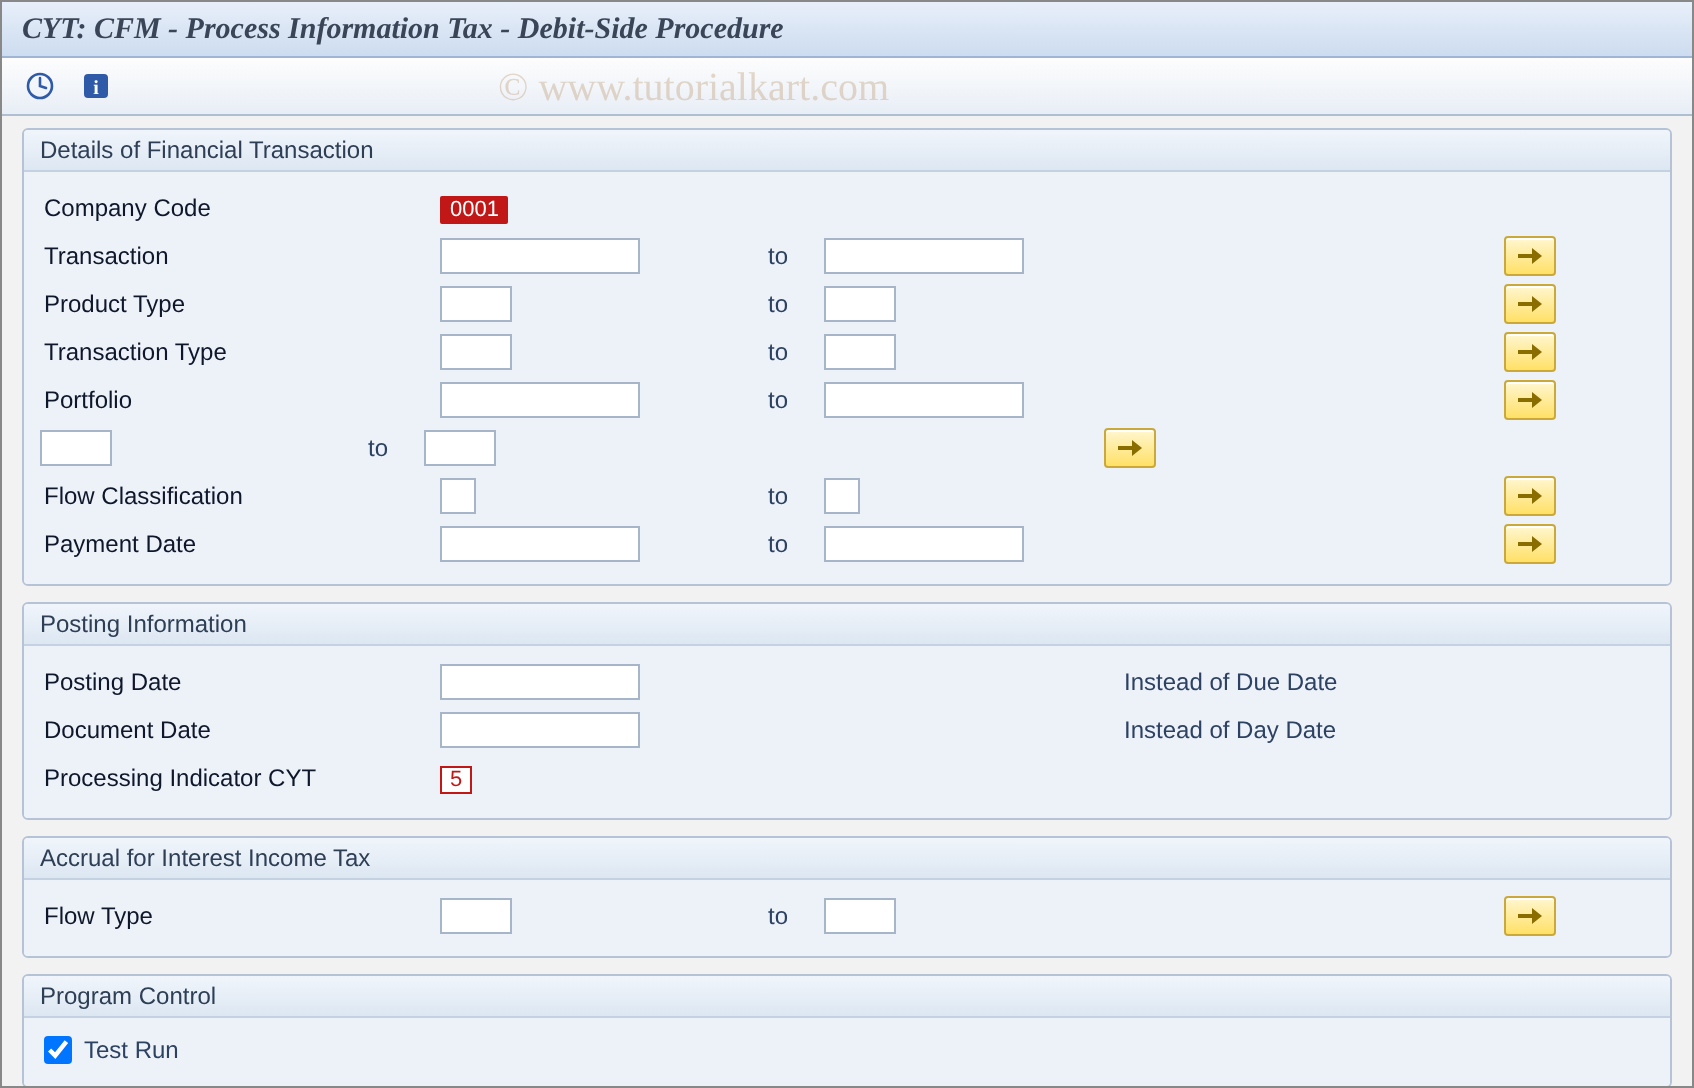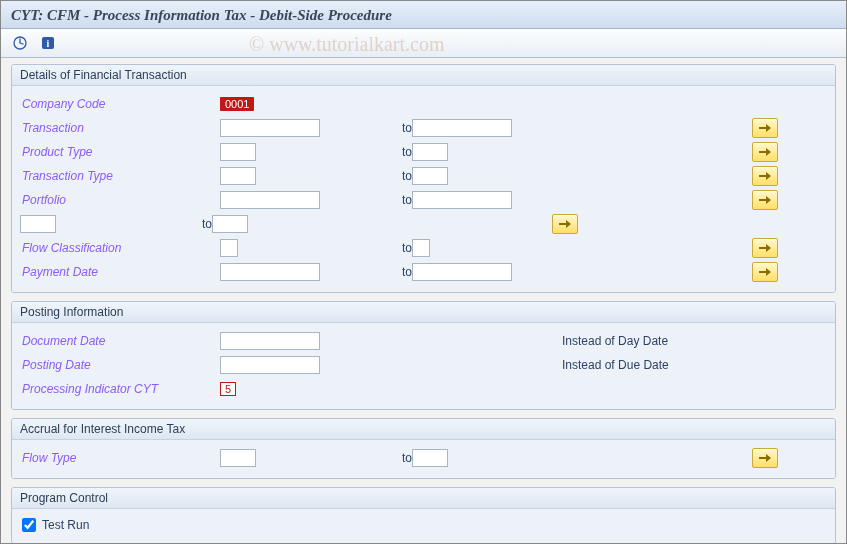--- a/index.html
+++ b/index.html
@@ -66,25 +66,24 @@
     background:#edf2f9;
   }
   .row{
     display:flex;
     align-items:center;
     height:24px;
   }
   .lbl{
     width:200px;
     padding-left:2px;
-    color:#8b5cf6;
-    font-style:italic;
+    color:#0f172a;
   }
   .from-col{width:140px;}
-  .to-lbl{width:52px;text-align:right;color:#2d4263;padding-left:6px;}
+  .to-lbl{width:52px;text-align:center;color:#2d4263;padding-left:6px;}
   .to-col{width:140px;}
   .extra-col{width:200px;padding-left:10px;color:#2d4263;}
   .arrow-col{display:flex;align-items:center;}
   input.txt{
     height:18px;
     border:1px solid #a7b5c8;
     background:#fff;
     padding:0 3px;
     font-size:12px;
   }
@@ -260,32 +259,32 @@
             </div>
           </div>
         </div>
     </div>
   </div>
 
   <div class="group">
     <div class="group-title">Posting Information</div>
     <div class="group-body">
       <div class="row">
+        <div class="lbl">Posting Date</div>
+        <div class="from-col"><input class="txt w100" value="" style=""></div>
+        <div class="to-lbl"></div>
+        <div class="to-col"></div>
+        <div class="extra-col">Instead of Due Date</div>
+      </div>
+      <div class="row">
         <div class="lbl">Document Date</div>
         <div class="from-col"><input class="txt w100" value="" style=""></div>
         <div class="to-lbl"></div>
         <div class="to-col"></div>
         <div class="extra-col">Instead of Day Date</div>
-      </div>
-      <div class="row">
-        <div class="lbl">Posting Date</div>
-        <div class="from-col"><input class="txt w100" value="" style=""></div>
-        <div class="to-lbl"></div>
-        <div class="to-col"></div>
-        <div class="extra-col">Instead of Due Date</div>
       </div>
       <div class="row">
         <div class="lbl">Processing Indicator CYT</div>
         <div class="from-col"><span class="ind-box">5</span></div>
       </div>
     </div>
   </div>
 
   <div class="group">
     <div class="group-title">Accrual for Interest Income Tax</div>

